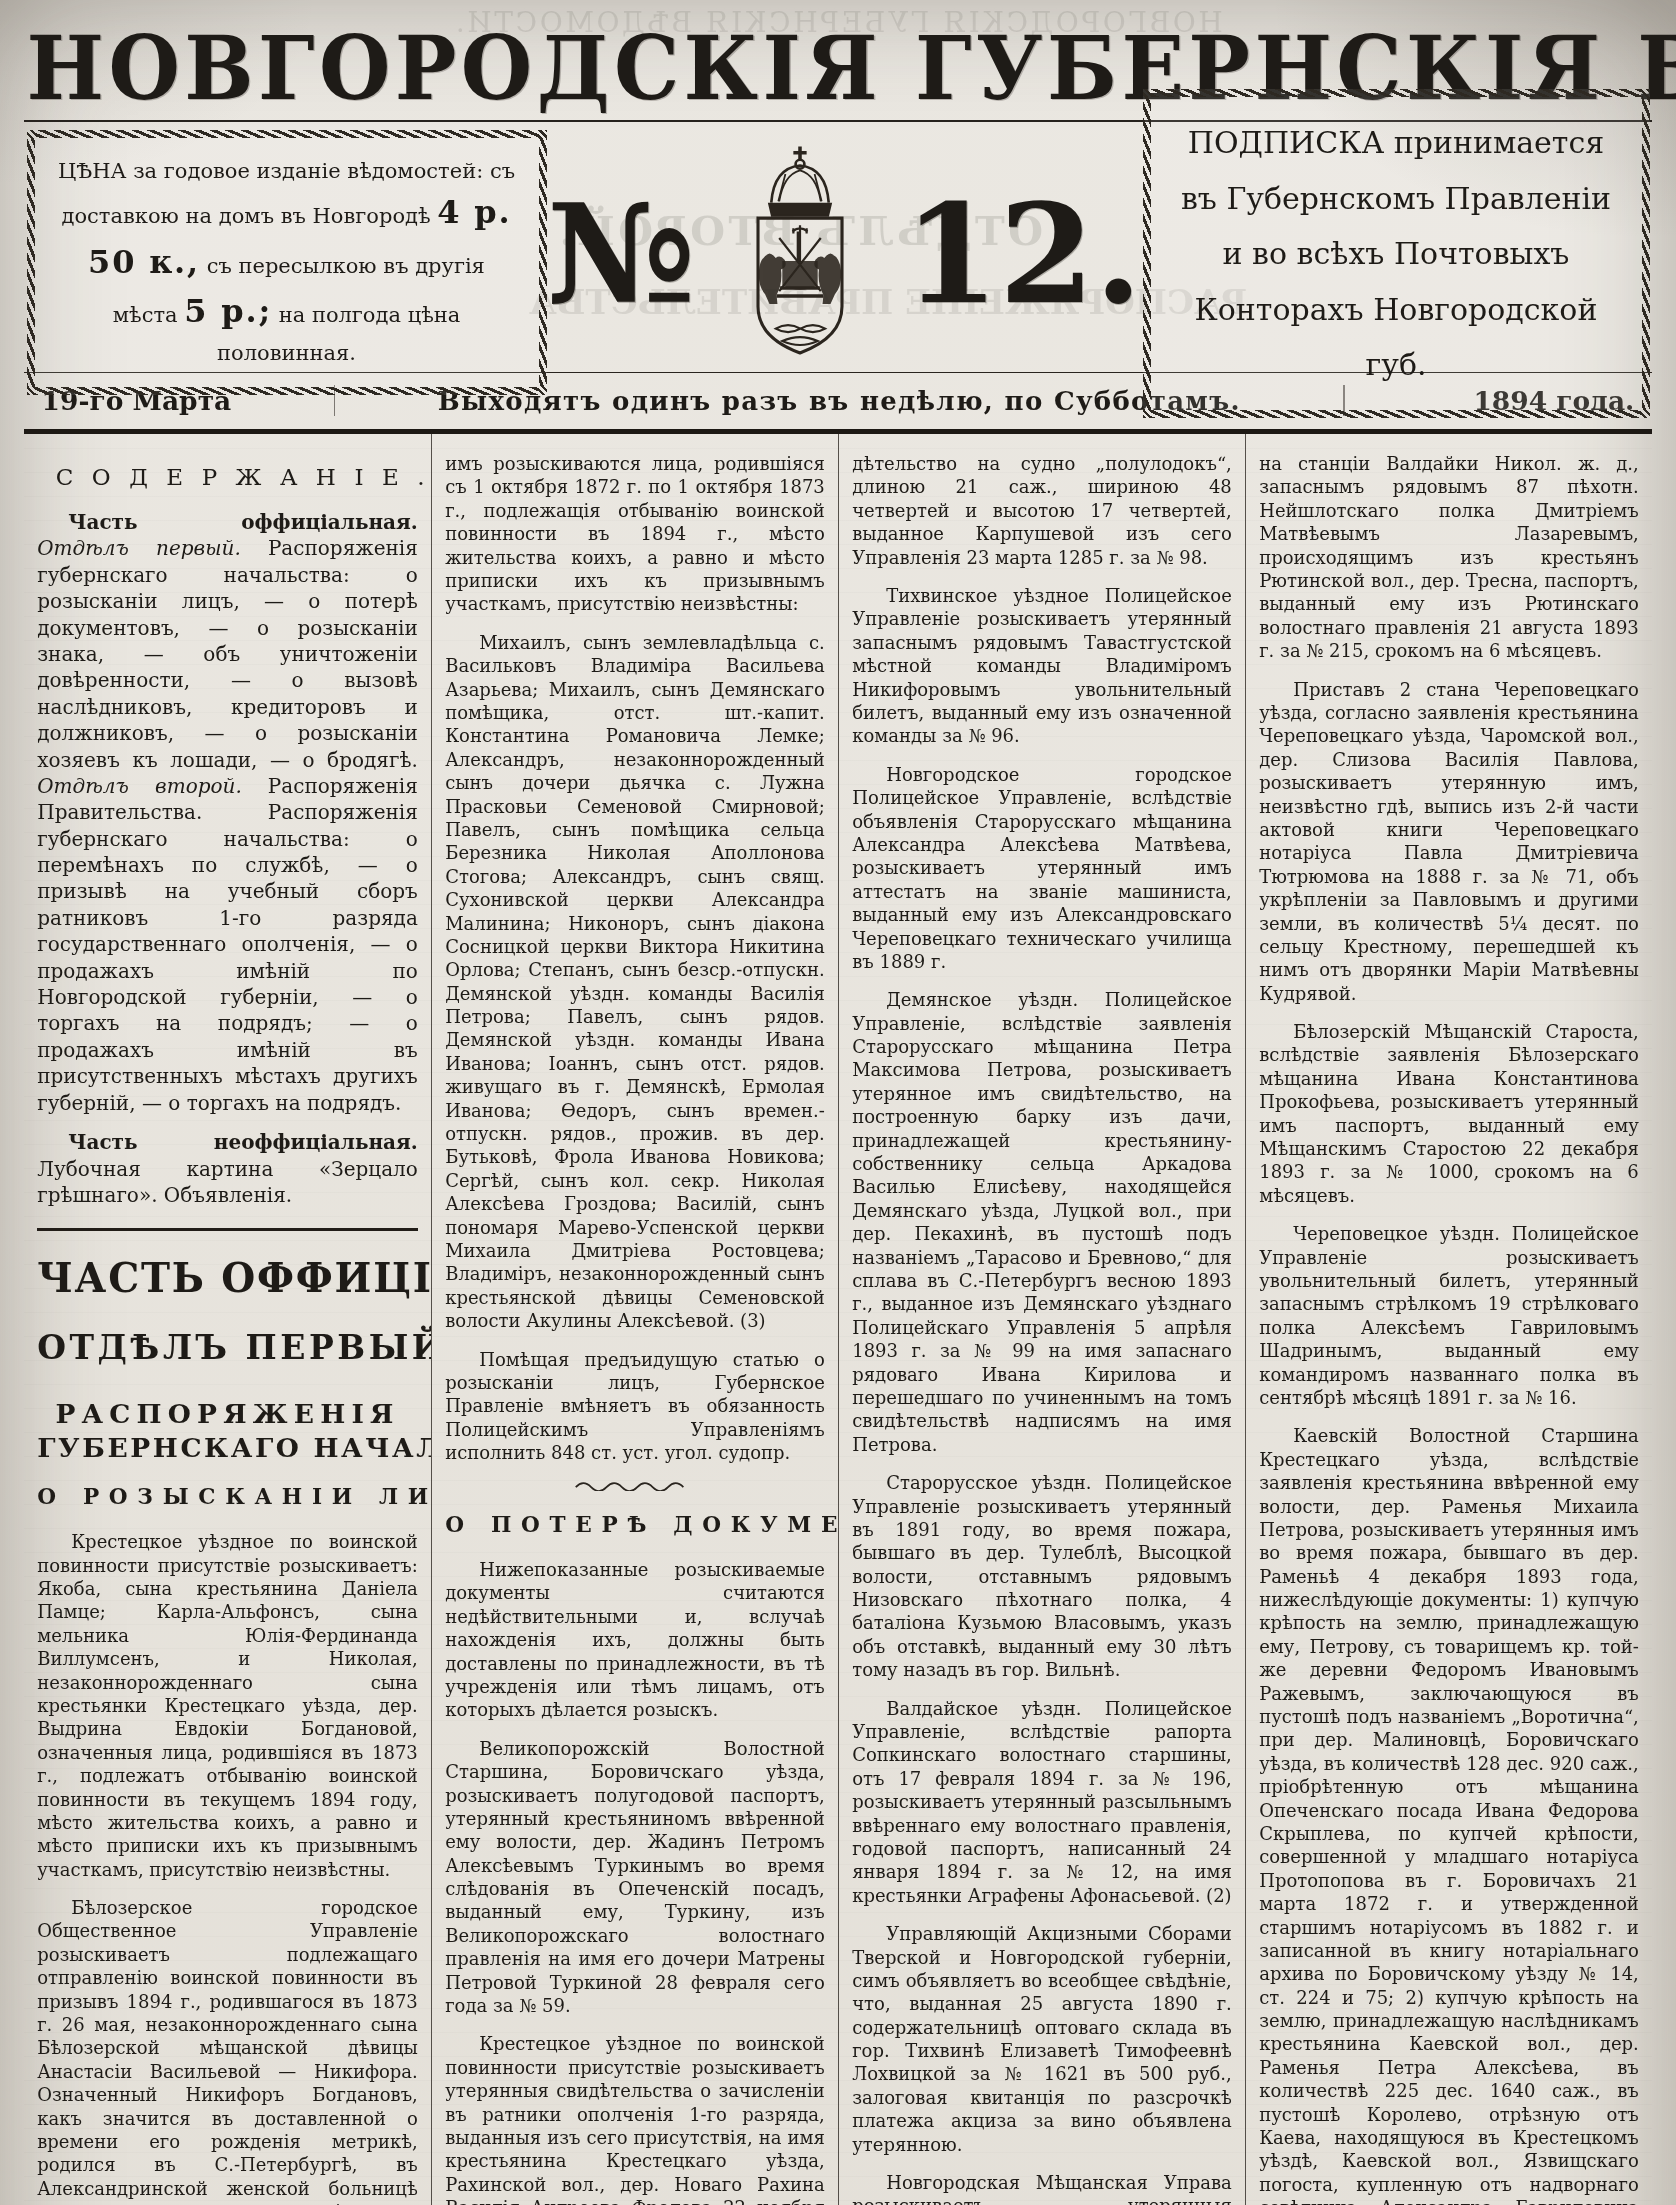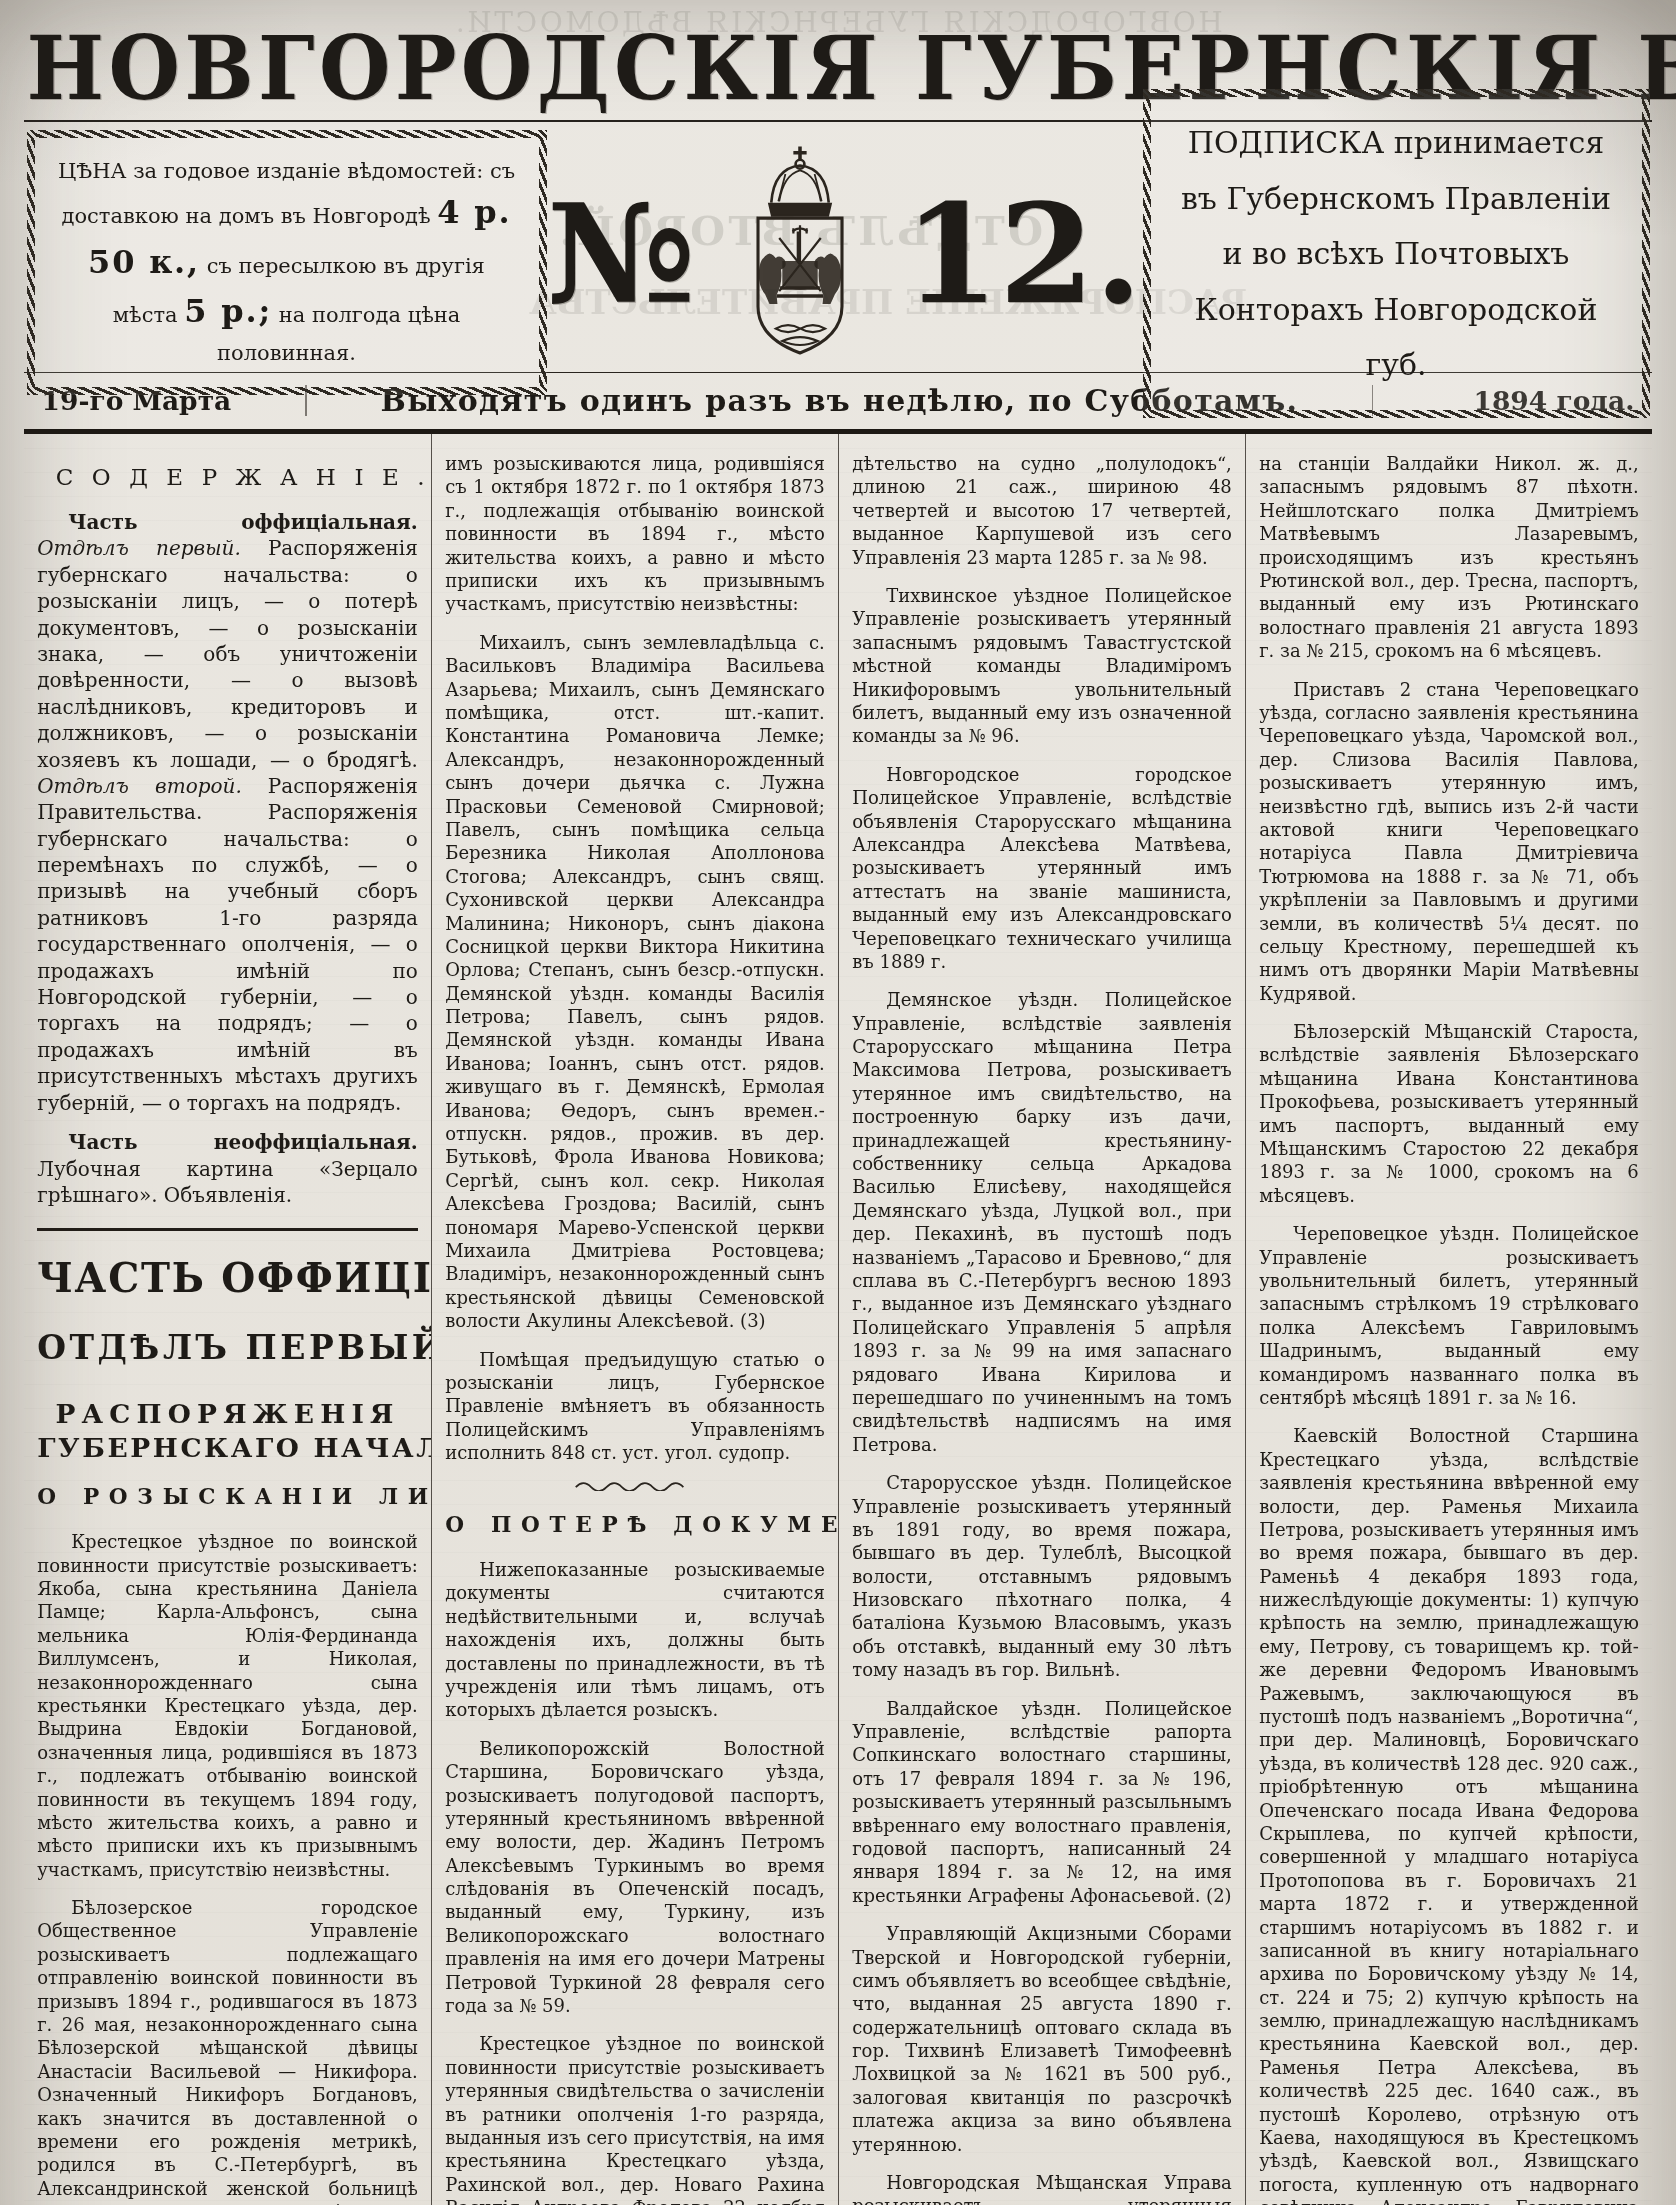--- a/index.html
+++ b/index.html
@@ -41,21 +41,21 @@
   .price-big{font-size:32px;font-weight:bold;letter-spacing:1.8px;}
   #mast-center{display:flex;align-items:center;gap:31px;}
   .issue-no{font-size:137px;font-weight:bold;line-height:1;text-shadow:0.9px 0.9px 0 rgba(30,25,20,.3);}
   
   #date-row{
     margin:2.6px 24px 0;border-top:1.8px solid #29241e;border-bottom:5.3px solid #1d1914;
     display:flex;align-items:center;justify-content:space-between;
     height:56px;padding:0 17.6px;gap:47px;
   }
   #date-left{font-size:26.5px;font-weight:bold;}
-  #date-center{font-size:30px;font-weight:bold;letter-spacing:1.3px;}
+  #date-center{font-size:26px;font-weight:bold;letter-spacing:1.3px;}
   #date-right{font-size:26.5px;font-weight:bold;opacity:.85;margin-left:26px;}
   .date-sep{width:1.3px;height:31px;background:rgba(35,30,24,.55);}
   
   #columns{
     display:grid;grid-template-columns:repeat(4,1fr);
     margin:0 24px;height:2055px;overflow:hidden;
     background-image:repeating-linear-gradient(0deg, rgba(0,0,0,.018) 0 0.9px, transparent 0.9px 24px);
   }
   .col{padding:18.5px 13.2px 0;overflow:hidden;}
   .col + .col{border-left:1.3px solid rgba(35,30,24,.75);}

